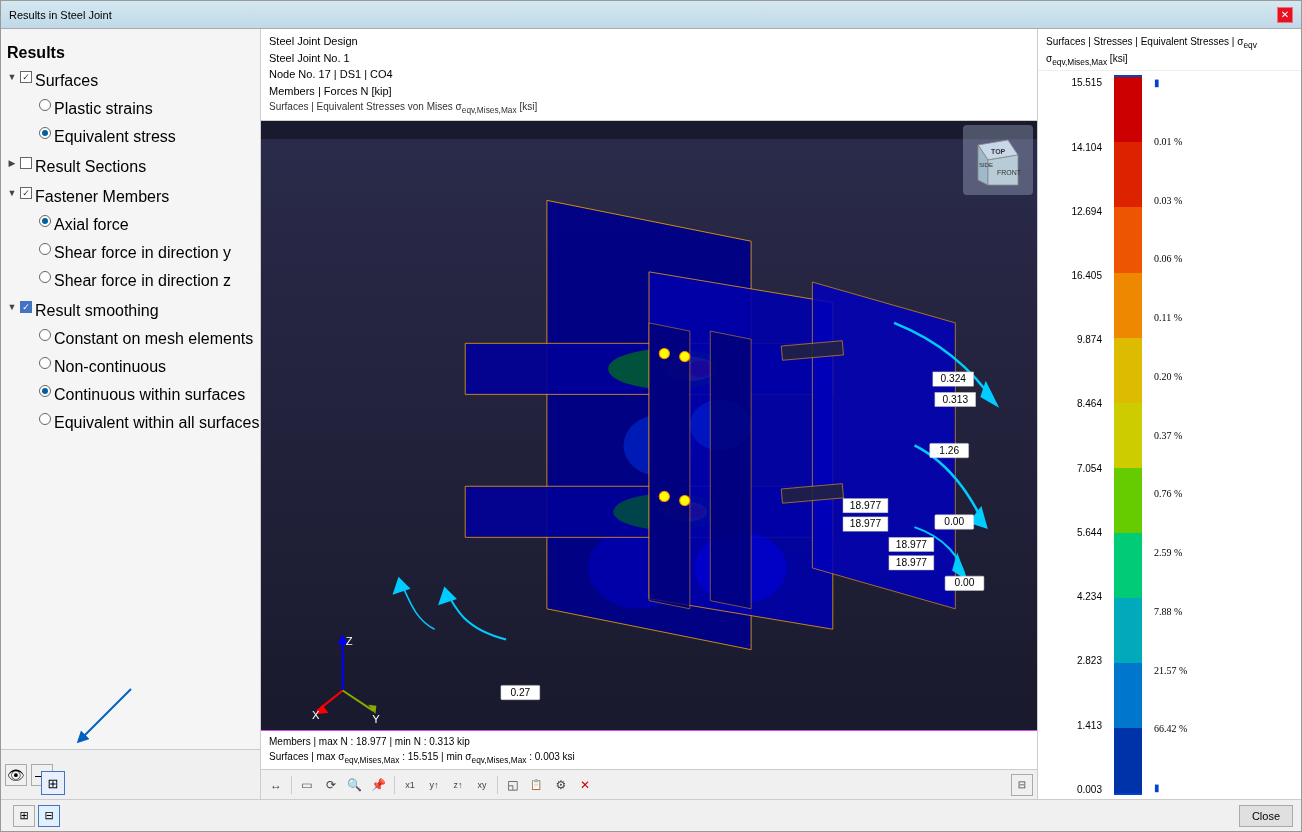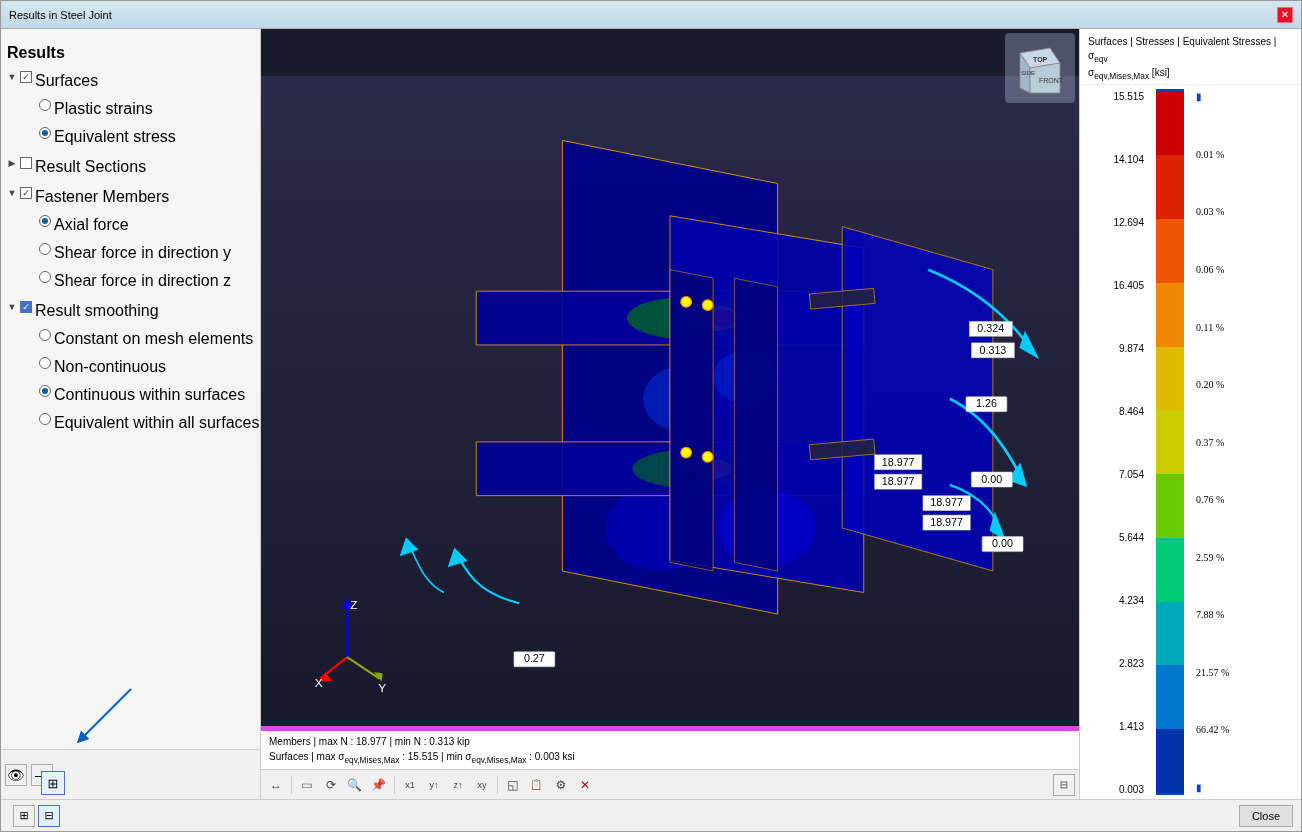--- a/index.html
+++ b/index.html
@@ -33,29 +33,29 @@
     
     
     .center-panel { flex: 1; display: flex; flex-direction: column; background: #2a2a3a; position: relative; overflow: hidden; }
     .center-header { background: white; border-bottom: 1px solid #ccc; padding: 4px 8px; flex-shrink: 0; }
     .center-header p { font-size: 11px; color: #000; line-height: 1.5; }
     .viewport { flex: 1; background: #1a1a2e; position: relative; overflow: hidden; }
     
     
     .scene-svg { width: 100%; height: 100%; }
     
-    .bottom-bar { background: white; border-top: 5px solid #d946ef; padding: 3px 8px; flex-shrink: 0; }
+    .bottom-bar { background: white; border-top: 1px solid #d946ef; padding: 3px 8px; flex-shrink: 0; }
     .bottom-bar p { font-size: 10px; color: #000; line-height: 1.5; }
     
     .toolbar-bottom { background: #f0f0f0; border-top: 1px solid #ccc; height: 30px; display: flex; align-items: center; padding: 2px 4px; gap: 2px; flex-shrink: 0; }
     .tool-btn { width: 22px; height: 22px; background: #f0f0f0; border: 1px solid transparent; display: flex; align-items: center; justify-content: center; cursor: pointer; font-size: 12px; color: #444; }
     .tool-separator { width: 1px; height: 18px; background: #ccc; margin: 0 2px; }
     
     
-    .right-panel { width: 222px; background: white; border-left: 1px solid #ccc; display: flex; flex-direction: column; flex-shrink: 0; }
+    .right-panel { width: 264px; background: white; border-left: 1px solid #ccc; display: flex; flex-direction: column; flex-shrink: 0; }
     .right-panel-header { padding: 6px 8px 2px; border-bottom: 1px solid #eee; flex-shrink: 0; }
     .right-panel-title { font-size: 10px; color: #000; line-height: 1.4; }
     .legend-content { flex: 1; display: flex; padding: 4px; gap: 12px; overflow: hidden; }
     .legend-bars { display: flex; flex-direction: column; justify-content: space-between; align-items: flex-end; flex: 0 0 60px; padding-top: 2px; }
     .legend-value { font-size: 10px; color: #000; text-align: right; white-space: nowrap; }
     .legend-pct { font-size: 10px; color: #000; white-space: nowrap; font-family: Liberation Serif, serif; }
     
     
     .status-bar { background: #f0f0f0; border-top: 1px solid #ccc; height: 32px; display: flex; align-items: center; justify-content: flex-end; padding: 0 8px; flex-shrink: 0; gap: 6px; }
     .status-btn { height: 22px; padding: 0 12px; background: #e0e0e0; border: 1px solid #aaa; font-size: 11px; cursor: pointer; display: flex; align-items: center; }
@@ -157,20 +157,27 @@
           <line x1="100" y1="5" x2="50" y2="55" stroke="#0060c0" stroke-width="2" marker-end="url(#arrowhead)"></line>
         </svg>
 
         <div style="position:absolute;bottom:4px;left:40px;">
           <div style="width:24px;height:24px;background:#e8f0ff;border:1px solid #4472c4;display:flex;align-items:center;justify-content:center;font-size:13px;cursor:pointer;">⊞</div>
         </div>
       </div>
     </div>
 
     <div class="center-panel">
+      <div class="center-header">
+        <p>Steel Joint Design</p>
+        <p>Steel Joint No. 1</p>
+        <p>Node No. 17 | DS1 | CO4</p>
+        <p>Members | Forces N [kip]</p>
+        <p style="font-size:10px;color:#333;">Surfaces | Equivalent Stresses von Mises σ<sub>eqv,Mises,Max</sub> [ksi]</p>
+      </div>
 
       <div class="viewport">
         <svg class="scene-svg" viewBox="0 0 760 560" xmlns="http://www.w3.org/2000/svg">
 
           <defs>
             <linearGradient id="bgGrad" x1="0%" y1="0%" x2="0%" y2="100%">
               <stop offset="0%" style="stop-color:#2a2a4a"></stop>
               <stop offset="100%" style="stop-color:#1a1a2e"></stop>
             </linearGradient>
             <linearGradient id="stressGrad" x1="0%" y1="0%" x2="100%" y2="100%">

